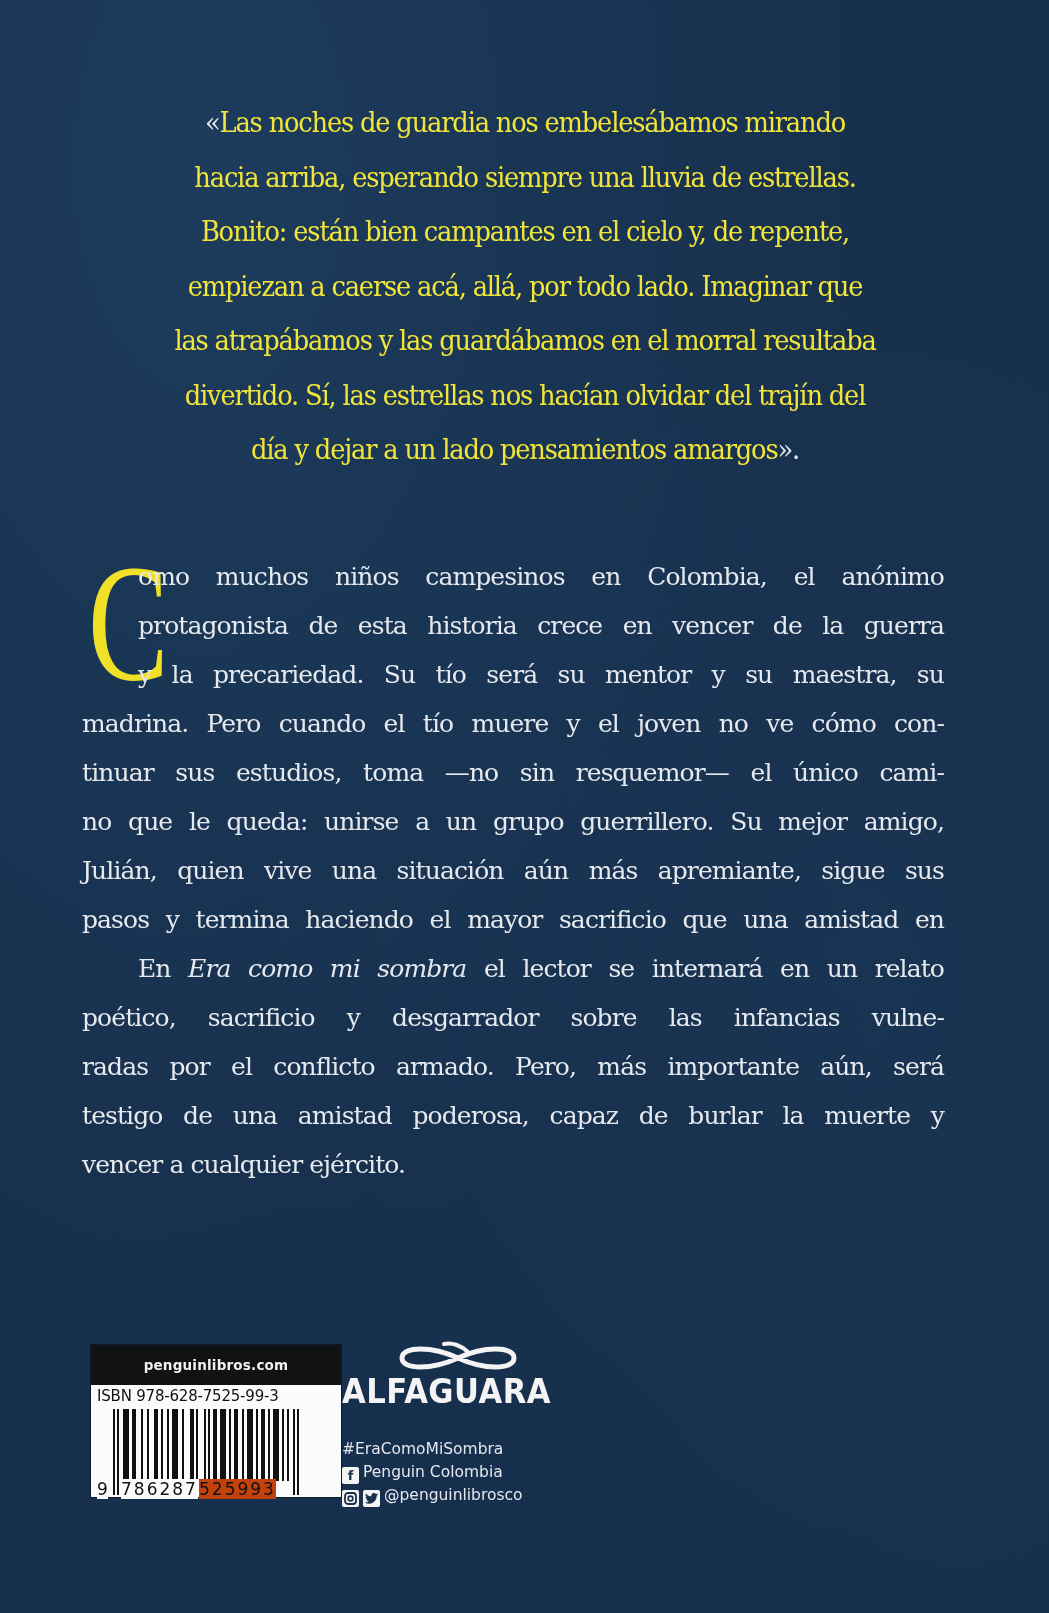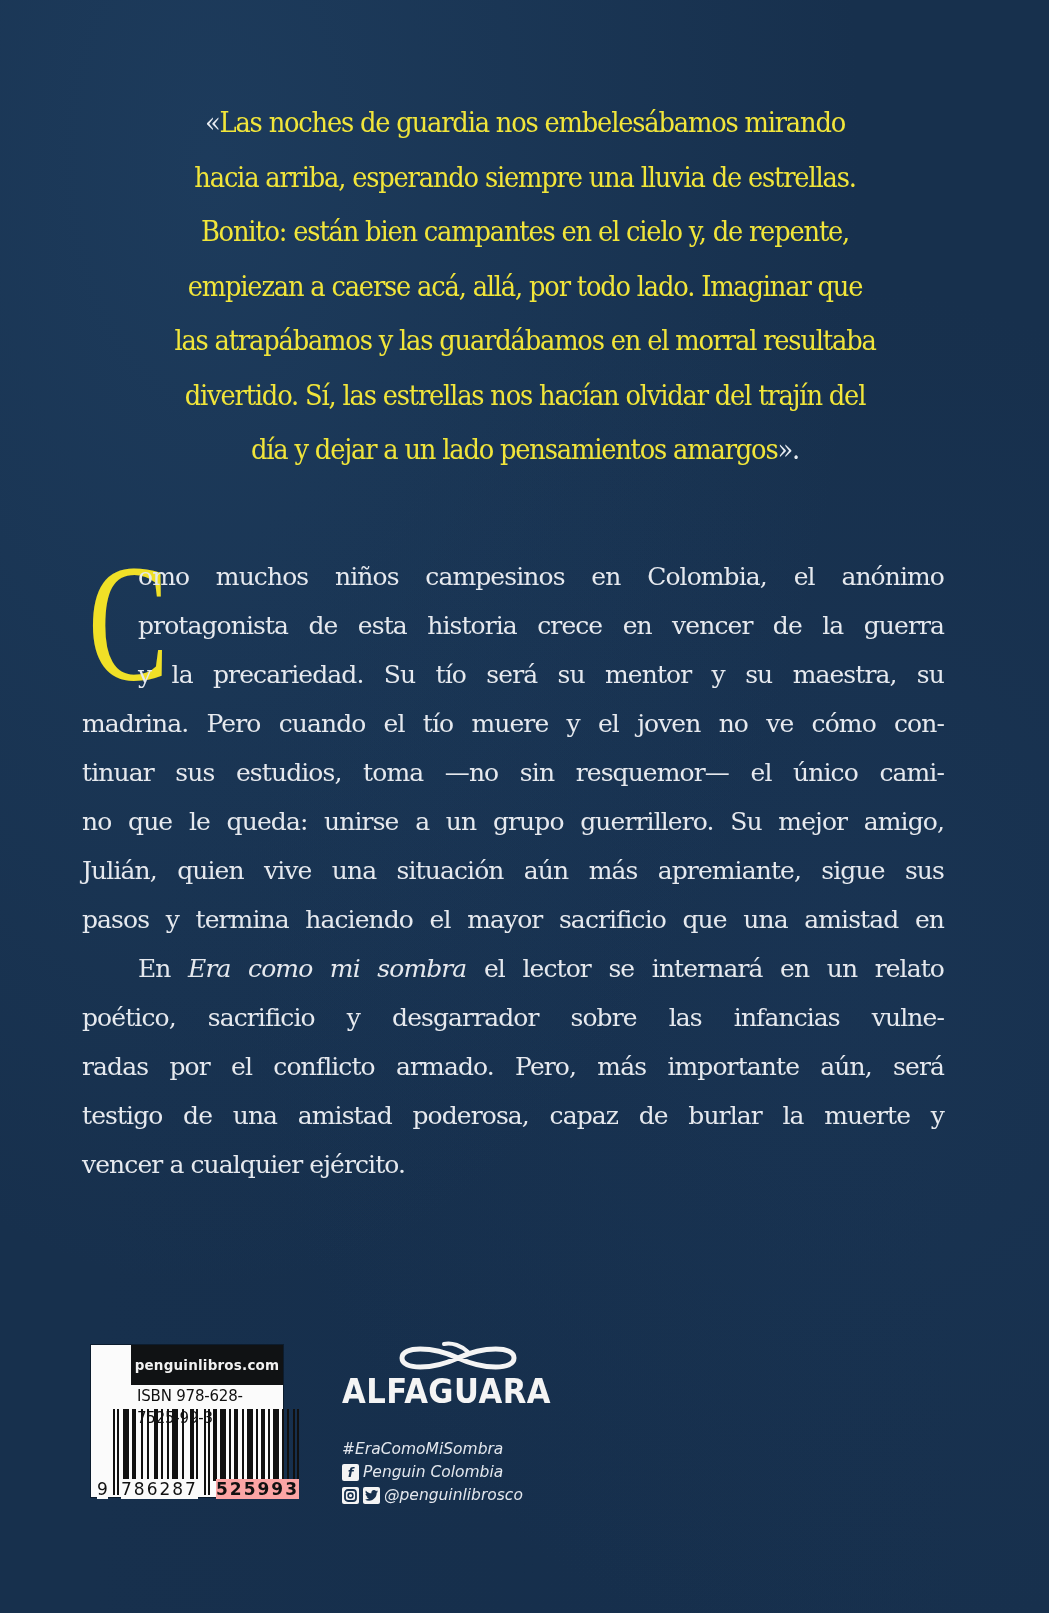--- a/index.html
+++ b/index.html
@@ -73,25 +73,24 @@
       line-height: 124px;
       transform: scaleX(0.72);
       transform-origin: left top;
     }
 
     
     .barcode-box {
       position: absolute;
       left: 90px;
       top: 1344px;
-      width: 194px;
+      width: 252px;
       height: 154px;
       background: #fbfbfb;
       border: 1px solid #0c1c2e;
-      padding-left: 40px;
     }
     .barcode-header {
       height: 40px;
       background: #101214;
       color: #f2f2f2;
       font-family: "DejaVu Sans", sans-serif;
       font-weight: bold;
       font-size: 13.5px;
       text-align: center;
       line-height: 40px;
@@ -140,21 +139,21 @@
     }
     .social {
       position: absolute;
       left: -2px;
       top: 108px;
       font-family: "DejaVu Sans", sans-serif;
       font-size: 15.5px;
       color: #e4e8ee;
       line-height: 23px;
     }
-    .social .row { display: flex; align-items: center; gap: 4px; white-space: nowrap; font-style: italic; }
+    .social .row { display: flex; align-items: flex-end; gap: 4px; white-space: nowrap; }
     .social-icon {
       display: inline-flex;
       align-items: center;
       justify-content: center;
       width: 17px;
       height: 17px;
       background: #f4f4f4;
       color: #17304d;
       border-radius: 2px;
       font-weight: bold;
@@ -229,21 +228,21 @@
           <rect x="181" y="0" width="2" height="72"></rect>
           <rect x="186" y="0" width="2" height="72"></rect>
           <rect x="192" y="0" width="2" height="86"></rect>
           <rect x="196" y="0" width="2" height="86"></rect>
         </g>
       </svg>
     </div>
     <div style="position:absolute;left:0;top:134px;width:228px;height:20px;font-family:'DejaVu Sans',sans-serif;font-size:17px;color:#111;line-height:20px;">
       <span style="position:absolute;left:6px;background:#fbfbfb;">9</span>
       <span style="position:absolute;left:30px;background:#fbfbfb;letter-spacing:2px;">786287</span>
-      <span style="position:absolute;left:125px;background:#fca5a5;letter-spacing:2px;font-weight:bold;">525993</span>
+      <span style="position:absolute;left:108px;background:#c2410c;letter-spacing:2px;">525993</span>
     </div>
   </div>
 
   <div class="publisher">
     <div class="publisher-logo-mark">
       <svg width="124" height="32" viewBox="0 0 124 32">
         <path d="M6 18 C 6 6, 36 6, 62 18 C 88 30, 118 30, 118 18 C 118 6, 88 6, 62 18 C 36 30, 6 30, 6 18 Z" fill="none" stroke="#f4f4f4" stroke-width="5" stroke-linecap="round"></path>
         <path d="M48 4 C 56 2, 66 6, 72 12" fill="none" stroke="#f4f4f4" stroke-width="4" stroke-linecap="round"></path>
       </svg>
     </div>

